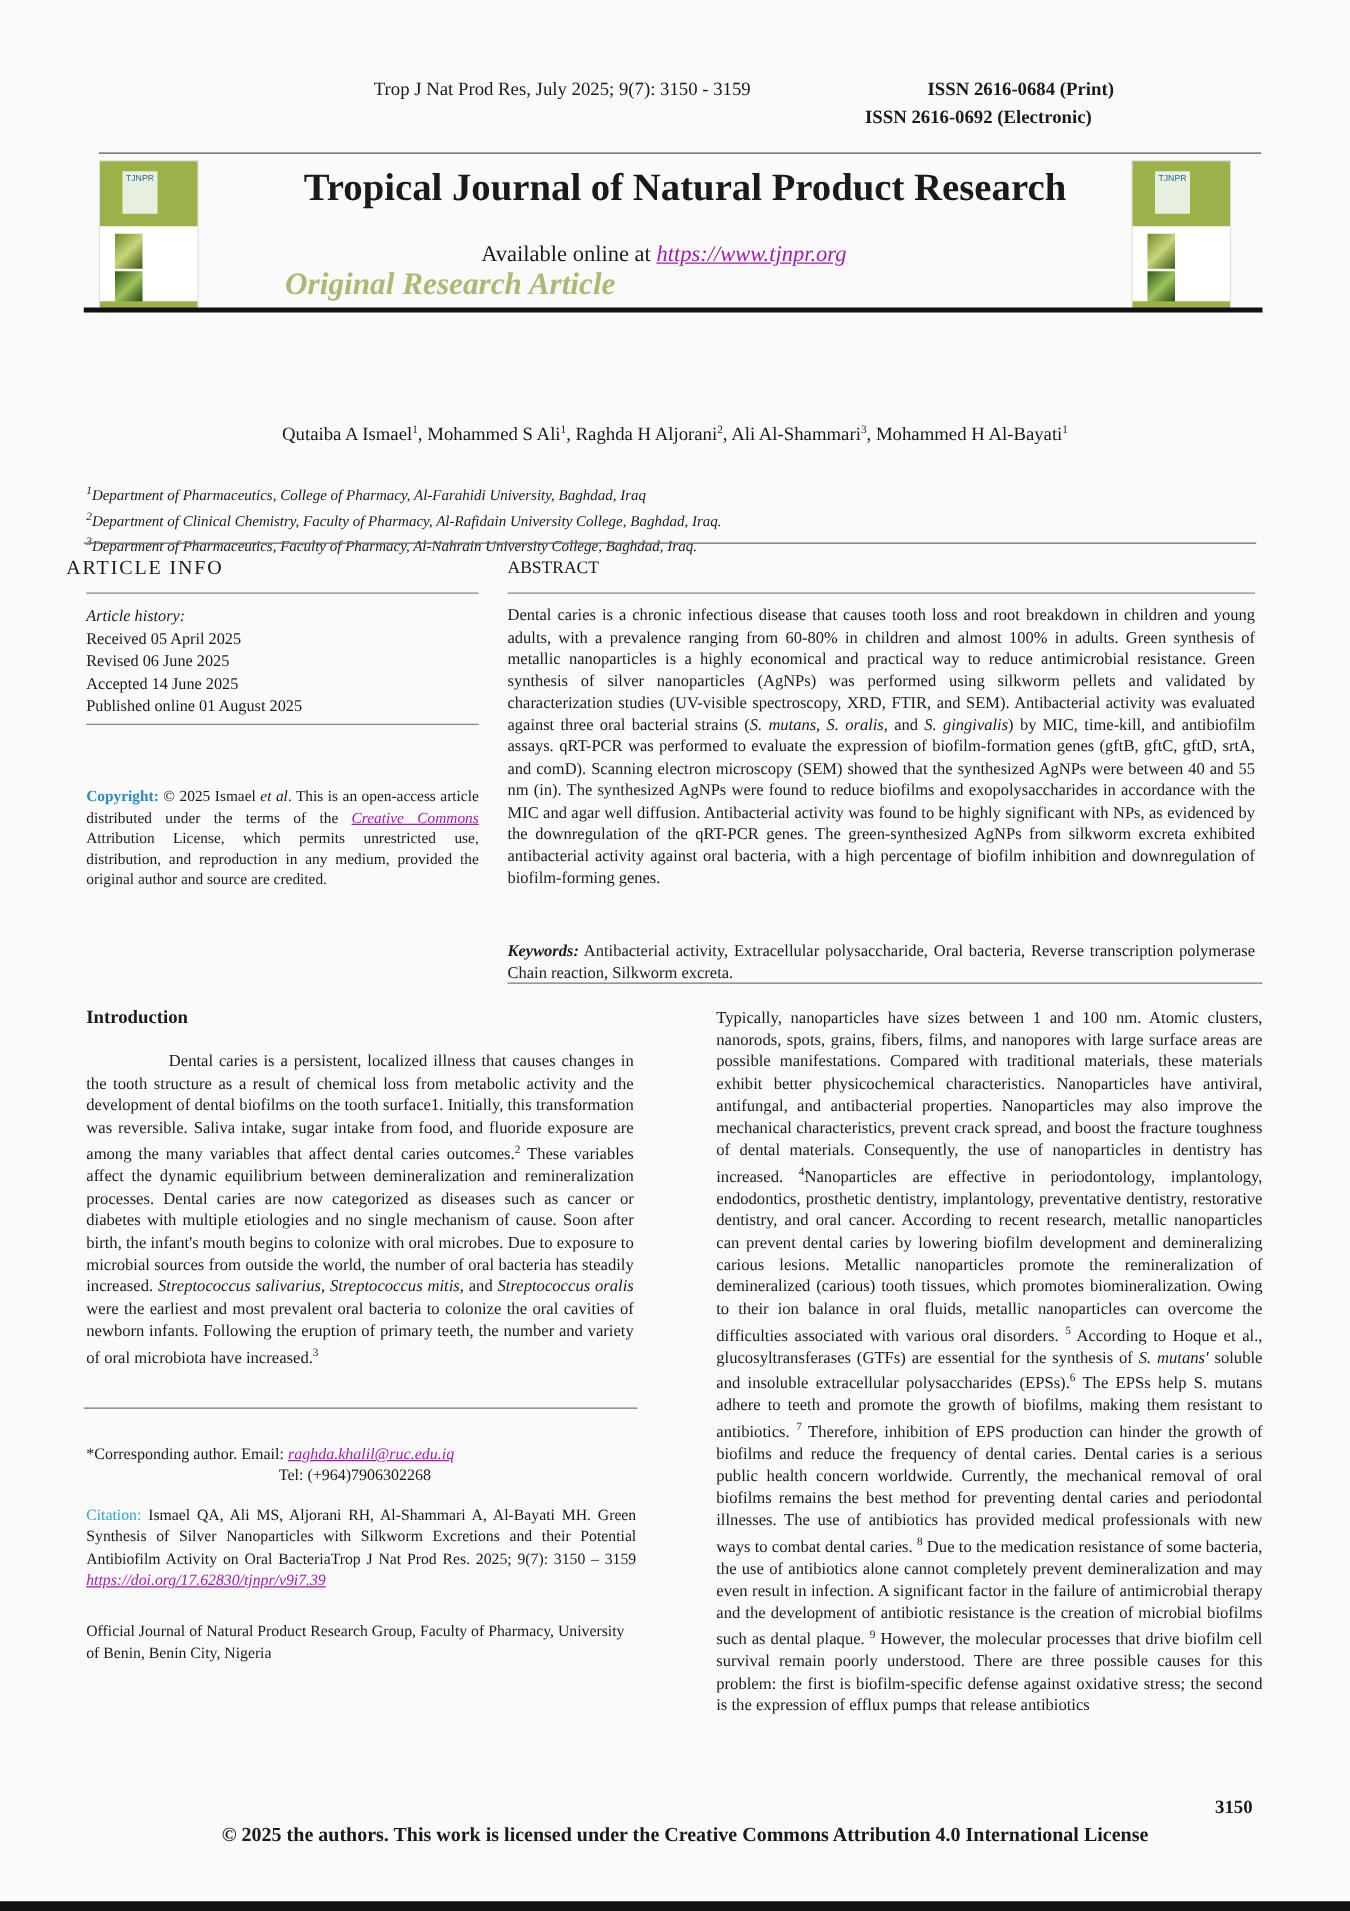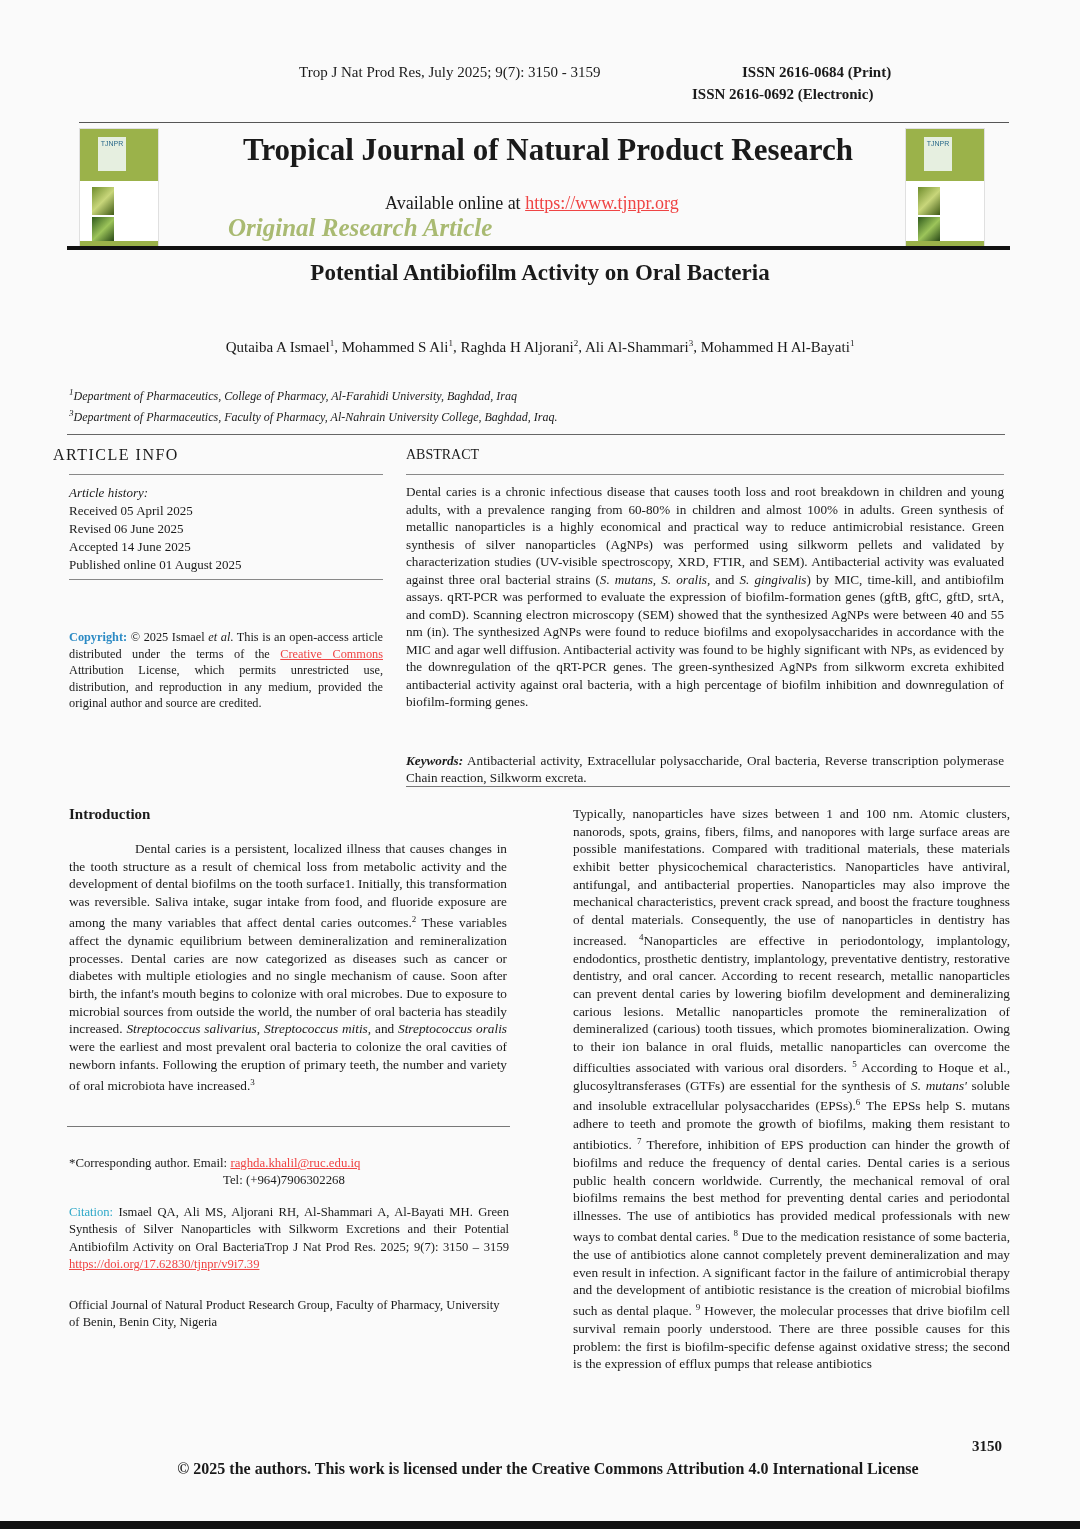--- a/index.html
+++ b/index.html
@@ -1,21 +1,21 @@
 <!DOCTYPE html>
 <html><head>
 <meta charset="utf-8">
 <style>
   html, body { margin: 0; padding: 0; }
   body {
     width: 1080px; height: 1529px; background: #fafafa; position: relative; overflow: hidden;
     font-family: "Liberation Serif", "DejaVu Serif", serif; color: #1a1a1a;
   }
   .abs { position: absolute; }
-  a.link { color: #ef4444; text-decoration: underline; }
+  a.link { color: #a21caf; text-decoration: underline; font-style: italic; }
   .run-head { top: 64px; left: 299px; font-size: 15px; }
   .issn1 { top: 64px; left: 742px; font-size: 15px; font-weight: bold; }
   .issn2 { top: 86px; left: 692px; font-size: 15px; font-weight: bold; }
   .rule-top { top: 122px; left: 79px; width: 930px; height: 1px; background: #555; }
   .cover { top: 128px; width: 80px; height: 122px; background: #fff; border: 1px solid #e0e0e0; box-sizing: border-box; }
   .cover .band { position: absolute; left: 0; top: 0; width: 100%; height: 52px; background: #9bb24a; }
   .cover .logo { position: absolute; left: 18px; top: 8px; width: 28px; height: 34px; background: #e6efe0; font-size: 7px; color: #2a6a8a; text-align: center; line-height: 9px; padding-top: 2px; box-sizing: border-box; font-family: "Liberation Sans", sans-serif; }
   .cover .ph1 { position: absolute; left: 12px; top: 58px; width: 22px; height: 28px; background: linear-gradient(135deg, #6e8c2c, #c8d67a, #3f5a16); }
   .cover .ph2 { position: absolute; left: 12px; top: 88px; width: 22px; height: 26px; background: linear-gradient(135deg, #2f5a1c, #9cc45a, #1e3d10); }
   .cover .foot { position: absolute; left: 0; bottom: 0; width: 100%; height: 8px; background: #9bb24a; }
@@ -78,31 +78,31 @@
   <div class="ph2"></div>
   <div class="foot"></div>
 </div>
 
 <div class="abs journal-title">Tropical Journal of Natural Product Research</div>
 <div class="abs avail"><span>Available online at </span><a class="link">https://www.tjnpr.org</a></div>
 <div class="abs orig">Original Research Article</div>
 <div class="abs rule-thick"></div>
 
 <div class="abs title">
-  <div>Potential Antibiofilm Activity on Oral Bacteria</div>
 </div>
 <div class="abs authors">
   <span>Qutaiba A Ismael</span><sup>1</sup>,
   <span>Mohammed S Ali</span><sup>1</sup>,
   <span>Raghda H Aljorani</span><sup>2</sup>,
   <span>Ali Al-Shammari</span><sup>3</sup>,
   <span>Mohammed H Al-Bayati</span><sup>1</sup>
 </div>
 <div class="abs affils">
   <div><sup>1</sup><span>Department of Pharmaceutics, College of Pharmacy, Al-Farahidi University, Baghdad, Iraq</span></div>
+  <div><sup>2</sup><span>Department of Clinical Chemistry, Faculty of Pharmacy, Al-Rafidain University College, Baghdad, Iraq.</span></div>
   <div><sup>3</sup><span>Department of Pharmaceutics, Faculty of Pharmacy, Al-Nahrain University College, Baghdad, Iraq.</span></div>
 </div>
 <div class="abs rule-affil"></div>
 
 <div class="abs ai-head">ARTICLE INFO</div>
 <div class="abs ab-head">ABSTRACT</div>
 <div class="abs rule-ai"></div>
 <div class="abs rule-ab"></div>
 
 <div class="abs history">

